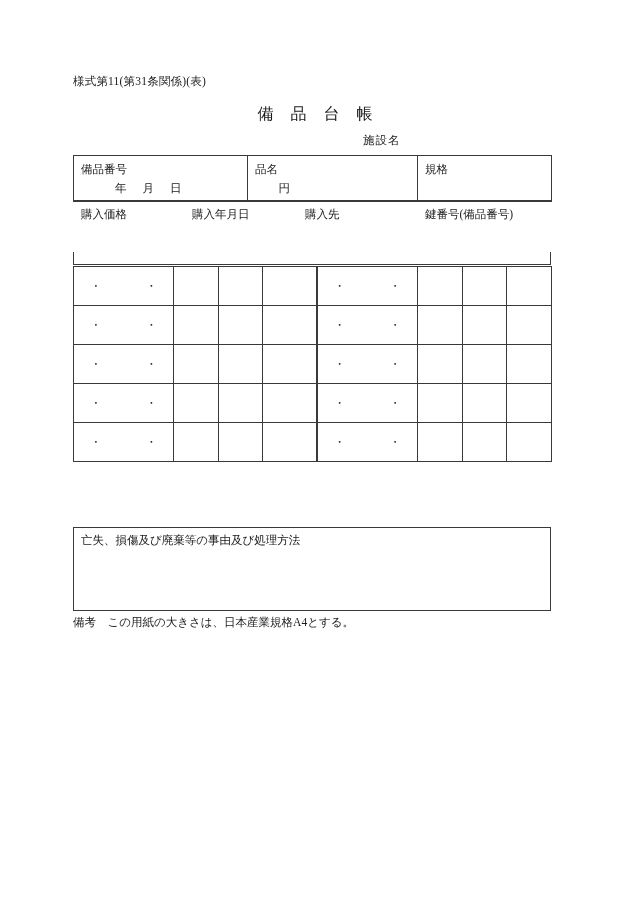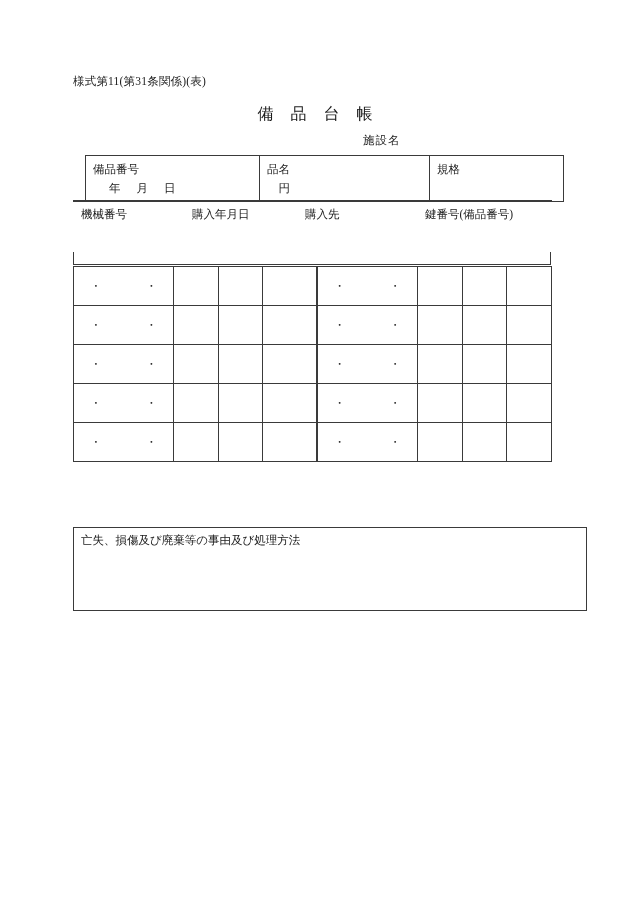--- a/index.html
+++ b/index.html
@@ -65,37 +65,37 @@
   }
   .tbl td {
     border: 1px solid #3a3a3a;
     padding: 0;
     vertical-align: top;
     position: relative;
   }
 
   
   #tbl-ident {
-    left: 85px;
+    left: 73px;
     top: 155px;
     width: 478px;
   }
   #tbl-ident td { height: 45px; }
 
   .cell-label {
     position: absolute;
     left: 7px;
     top: 6px;
     font-size: 11.5px;
     white-space: nowrap;
   }
 
   .ymd-line {
     position: absolute;
-    left: 7px;
+    left: 13px;
     bottom: 5px;
     right: 6px;
     font-size: 11.5px;
     white-space: nowrap;
   }
   .ymd-line .sp {
     letter-spacing: 16px;
     margin-left: 28px;
   }
   .yen {
@@ -147,21 +147,20 @@
   .dots .d1 { margin-right: 44px; }
 
   
   #loss-box {
     position: absolute;
     left: 73px;
     top: 527px;
     width: 476px;
     height: 82px;
     border: 1px solid #3a3a3a;
-    padding-left: 36px;
   }
   #loss-box .loss-label {
     position: absolute;
     left: 7px;
     top: 5px;
     font-size: 11.5px;
     white-space: nowrap;
   }
 
   .footnote {
@@ -207,21 +206,21 @@
   <table class="tbl" id="tbl-ident-2" style="left:73px; top:200px; width:478px;">
     <colgroup>
       <col style="width:111px">
         <col style="width:113px">
         <col style="width:120px">
         <col style="width:134px">
     </colgroup>
     <tbody>
       <tr>
         <td class="row2">
-          <span class="cell-label">機械番号</span>
+          <span class="cell-label">購入価格</span>
           <span class="ymd-line">
             <span class="sp">年</span><span class="sp" style="margin-left:0">月</span><span class="sp" style="margin-left:0">日</span>
           </span>
         </td>
         <td class="row2">
           <span class="cell-label">購入年月日</span>
           <span class="yen">円</span>
         </td>
         <td class="row2">
           <span class="cell-label">購入先</span>
@@ -317,14 +316,15 @@
           <td></td>
           <td></td>
         </tr>
       </tbody>
   </table>
 
   <div id="loss-box">
     <span class="loss-label">亡失、損傷及び廃棄等の事由及び処理方法</span>
   </div>
 
+  <div class="footnote">備考　この用紙の大きさは、日本産業規格A4とする。</div>
 
 </div>
 
 </body></html>

